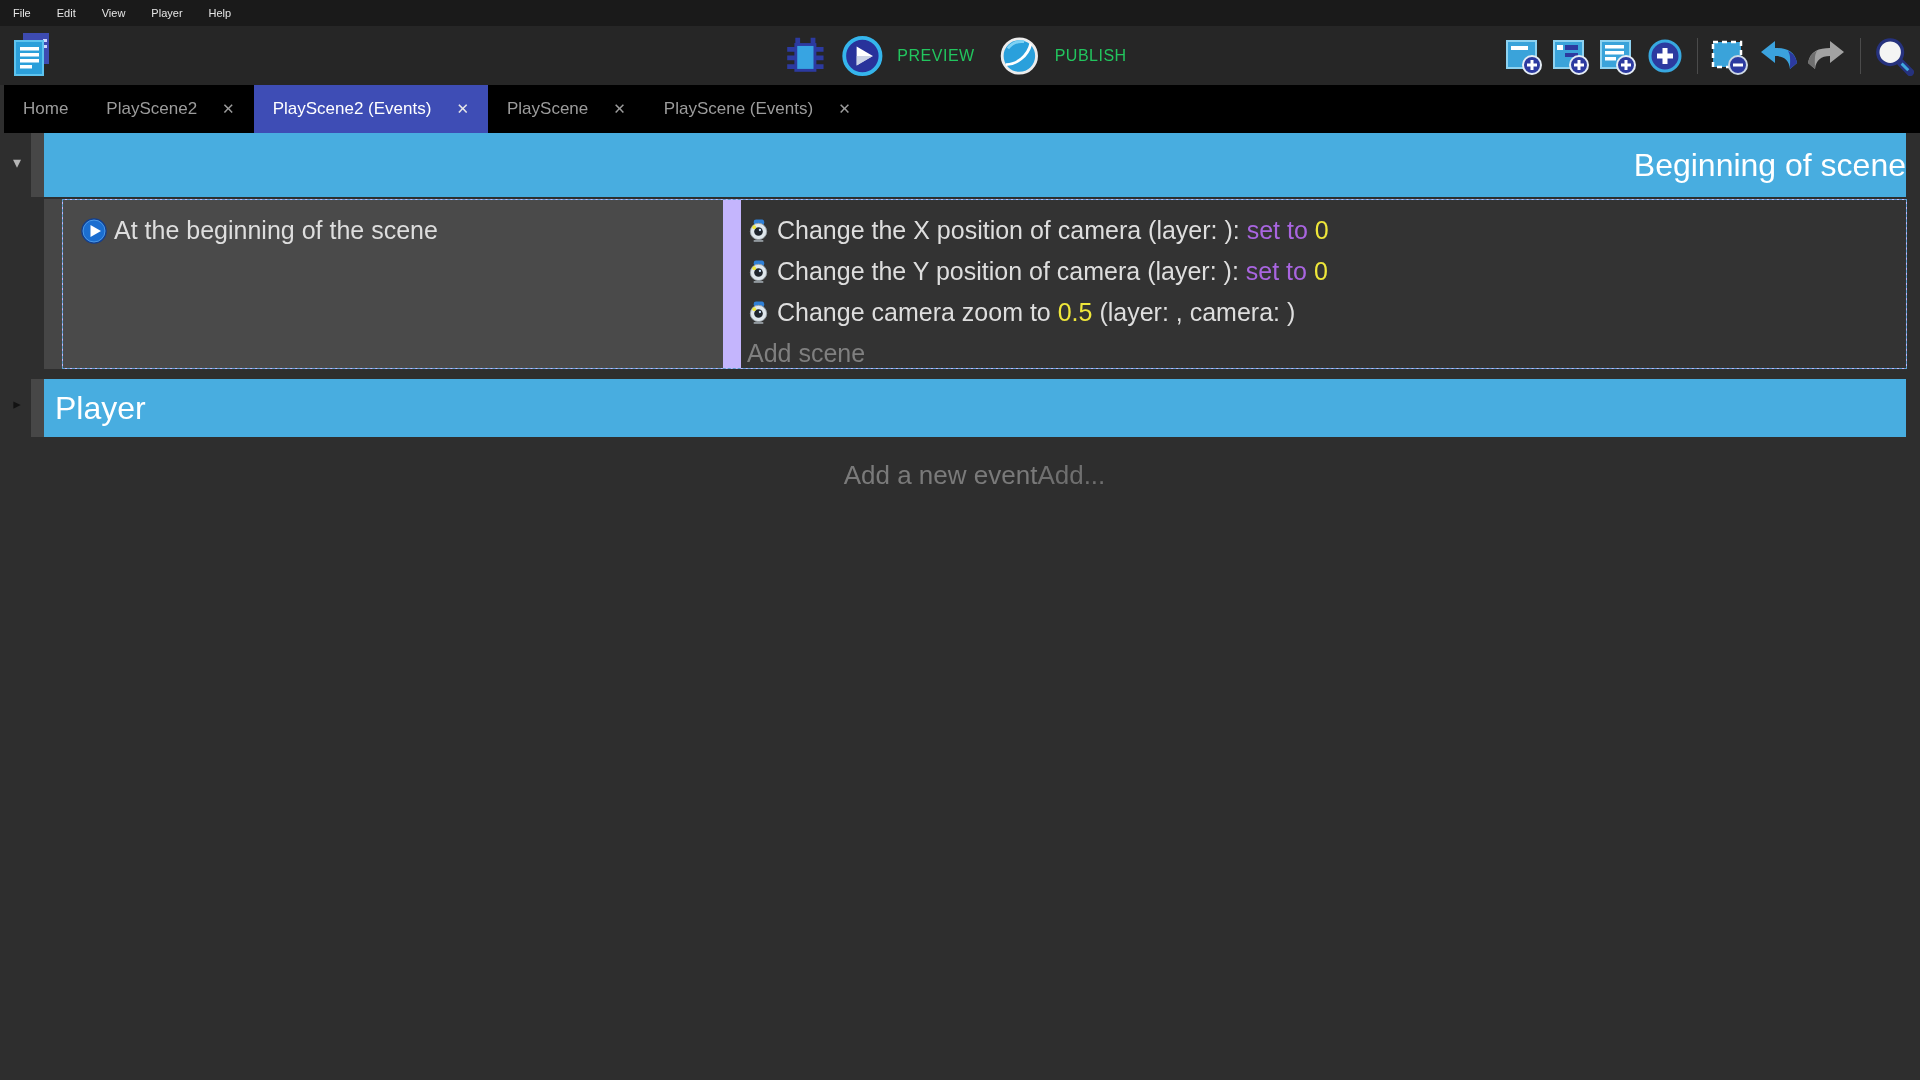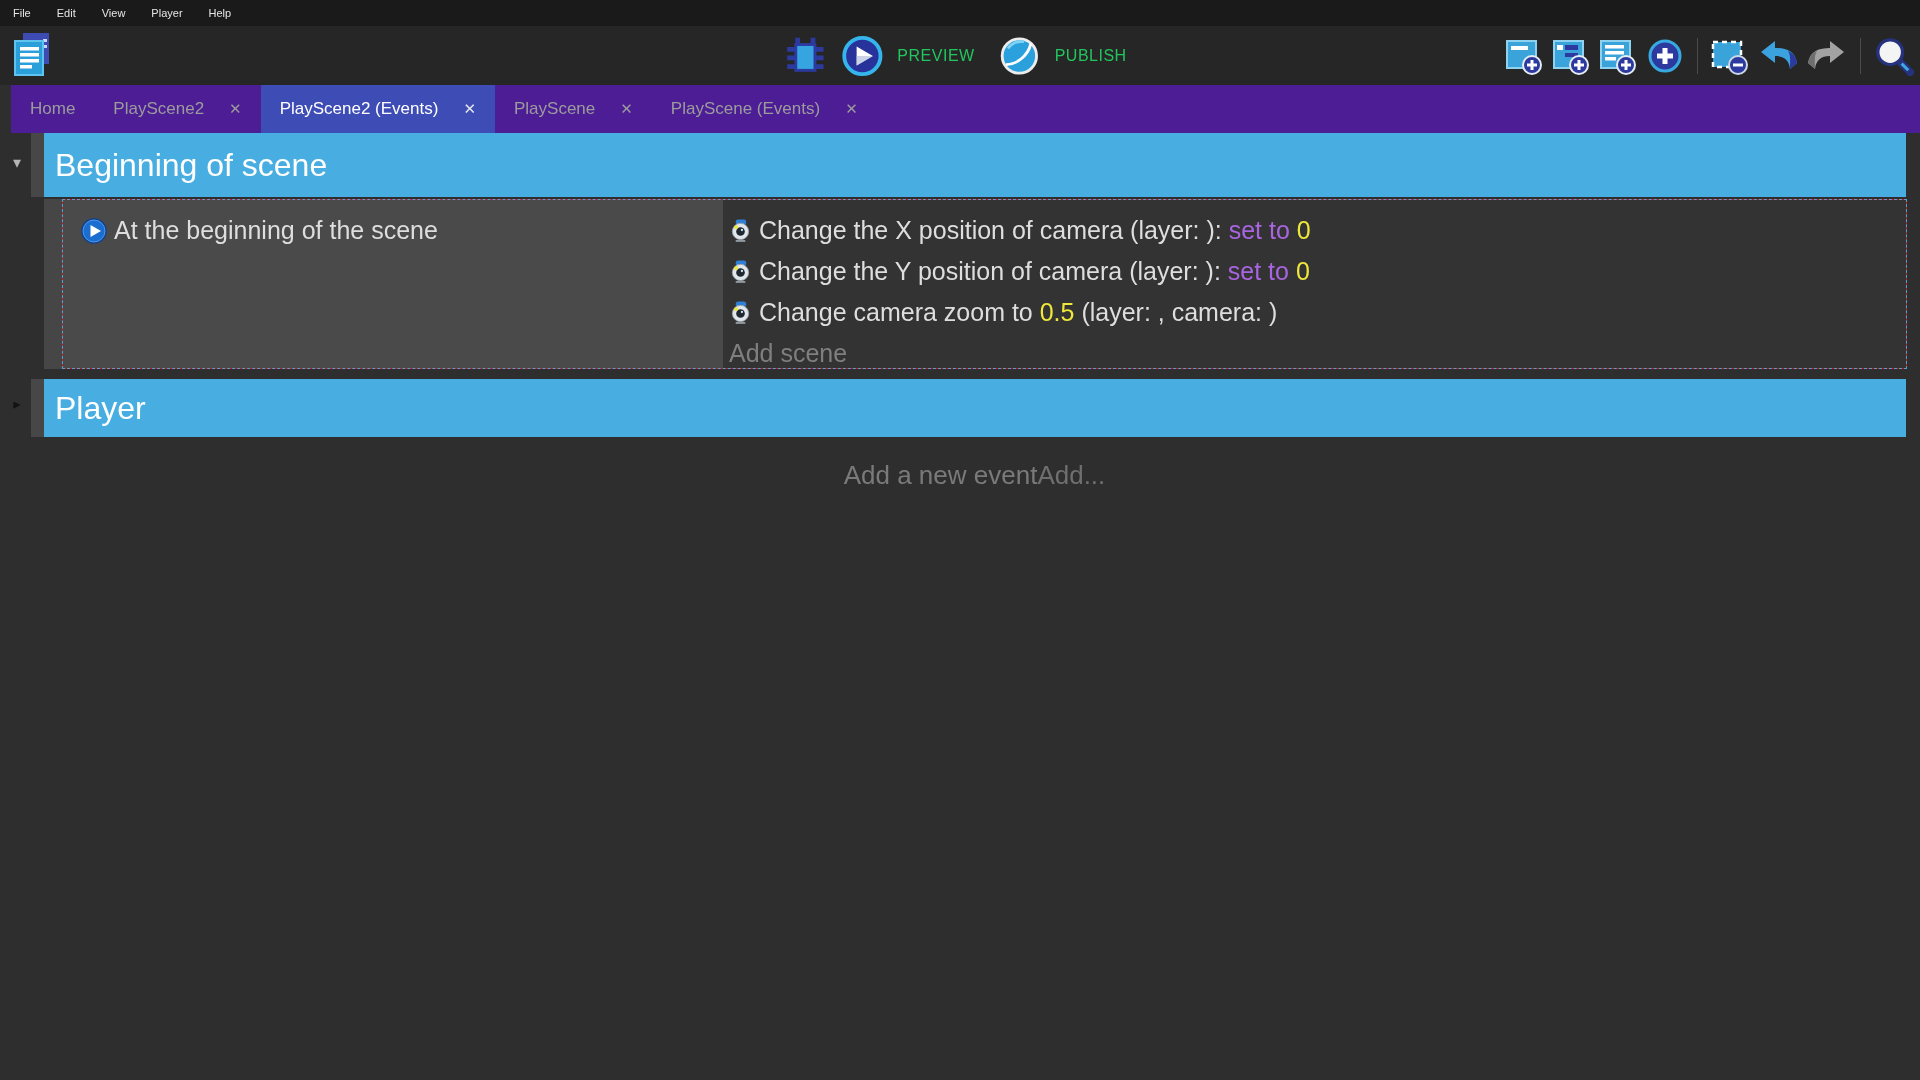--- a/index.html
+++ b/index.html
@@ -27,22 +27,22 @@
   }
   .tb-label { font-size:16px; letter-spacing:0.5px; color:#22c55e; margin-right:10px; }
   .toolbar-right {
     position:absolute; right:6px; top:0; height:100%;
     display:flex; align-items:center; gap:9px;
   }
   .tb-sep { width:1px; height:36px; background:#4b4b4b; margin:0 4px; }
   .tb-icon { display:flex; align-items:center; justify-content:center; }
   
   .tabbar {
-    position:absolute; top:85px; left:11px; right:0; height:48px;
-    background:#4c1d95; display:flex; align-items:stretch;
+    position:absolute; top:85px; left:4px; right:0; height:48px;
+    background:#000000; display:flex; align-items:stretch;
   }
   .tab {
     display:flex; align-items:center; padding:0 19px;
     font-size:17px; color:#9c9c9c; white-space:nowrap; cursor:default;
   }
   .tab.active { background:var(--active-tab,#3e4db5); color:#ffffff; }
   .tab-close { margin-left:25px; font-size:15px; color:#9c9c9c; }
   .tab.active .tab-close { color:#e8e8e8; }
   
   .sheet { position:absolute; top:133px; left:0; right:0; bottom:0; background:#2e2e2e; }
@@ -51,27 +51,27 @@
   #strip2 { top:246px; height:58px; }
   .fold-arrow { position:absolute; left:8px; width:18px; text-align:center; font-size:16px; cursor:default; }
   #arrow1 { top:20px; color:#b5b5b5; }
   #arrow2 { top:262px; color:#121212; font-size:15px; }
   .group-header {
     position:absolute; left:44px; width:1862px; height:64px;
     background:var(--group-header,#48ade0); color:#fff;
     display:flex; align-items:center; padding-left:11px;
     font-size:32px; font-weight:400;
   }
-  #hdr1 { top:0; }
+  #hdr1 { top:0;justify-content:flex-end; }
   #hdr2 { top:246px; height:58px; }
   .event-strip { position:absolute; left:44px; top:66px; width:18px; height:170px; background:#464646; }
   .event {
     position:absolute; left:62px; top:66px; width:1845px; height:170px;
     border:1px dashed var(--selection-border,#5b9ece);
-    display:flex; background:#b91c1c;
+    display:flex; background:#c4b5fd;gap:18px;
   }
   .conditions { width:660px; background:#4a4a4a; padding:10px 0 0 18px; }
   .actions { flex:1; background:#333333; padding:10px 0 0 6px; }
   .ev-row { height:41px; display:flex; align-items:center; gap:7px; font-size:25px; color:#dedede; white-space:pre-wrap; }
   .ev-row svg { flex:0 0 auto; }
   .add-label { color:#7f7f7f; }
   .a-op  { color:var(--operator,#a965e0); }
   .a-num { color:var(--number,#efe73a); }
   .add-row {
     position:absolute; top:322px; left:44px; right:15px; height:40px;

